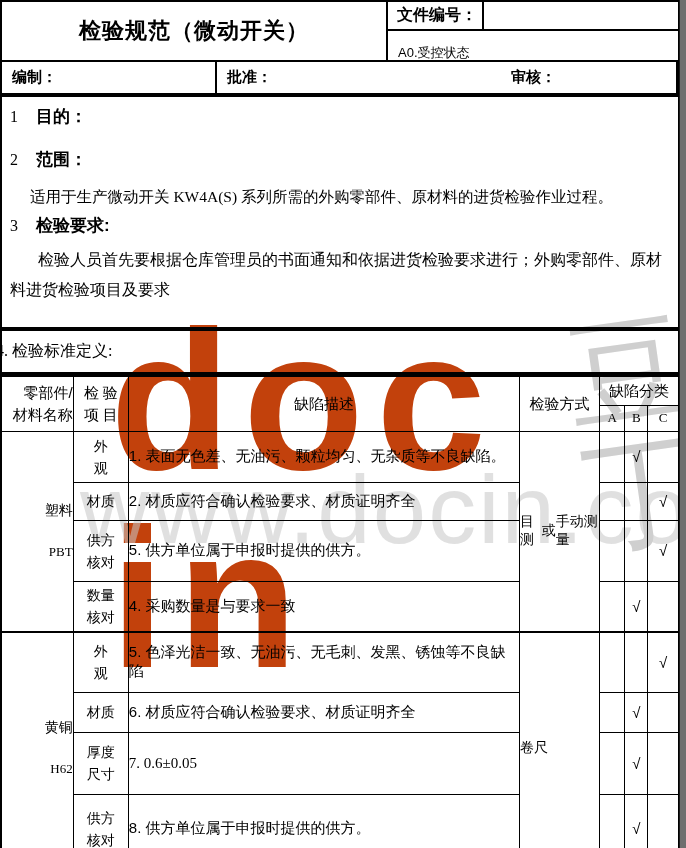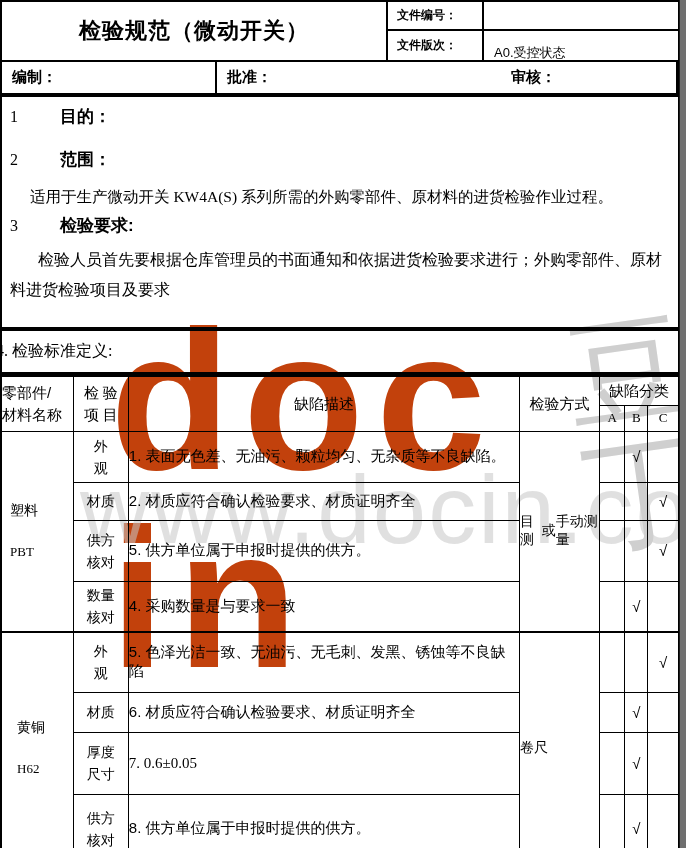--- a/index.html
+++ b/index.html
@@ -17,50 +17,50 @@
   .content{position:relative;z-index:1;width:680px;}
   .serif{font-family:"Liberation Serif","DejaVu Serif",serif;}
   
   .hdr-top{box-sizing:border-box;height:62px;border:2px solid #000;display:flex;}
   .hdr-title{width:384px;border-right:2px solid #000;display:flex;align-items:center;
              justify-content:center;font-size:22px;font-weight:bold;letter-spacing:1px;}
   .hdr-right{flex:1;display:flex;flex-direction:column;}
   .hdr-row{box-sizing:border-box;height:29px;display:flex;}
   .hdr-row.first{border-bottom:2px solid #000;}
   .hdr-label{box-sizing:border-box;width:96px;border-right:2px solid #000;
-             font-weight:bold;font-size:12px;display:flex;align-items:center;padding-left:9px;}
+             font-weight:bold;font-size:16px;display:flex;align-items:center;padding-left:9px;}
   .hdr-value{flex:1;display:flex;align-items:center;padding-left:10px;font-size:13px;margin-top:15px;}
   .hdr-sign{box-sizing:border-box;height:35px;border-left:2px solid #000;border-right:2px solid #000;
             border-bottom:4px solid #000;display:flex;}
   .sign-cell{box-sizing:border-box;display:flex;align-items:center;padding-left:10px;
              font-weight:bold;font-size:15px;text-align:right;}
   .sign-c1{width:215px;border-right:2px solid #000;}
   .sign-c2{width:177px;border-right:2px solid #000;}
   .sign-c3{flex:1;}
   
   .sections{box-sizing:border-box;height:234px;border-left:2px solid #000;border-right:2px solid #000;
             border-bottom:4px solid #000;padding-top:8px;overflow:hidden;}
   .sec-head{display:flex;align-items:baseline;padding-left:8px;}
   .sec-no{font-size:16px;width:26px;font-family:"Liberation Serif","DejaVu Serif",serif;}
-  .sec-title{font-size:17px;font-weight:bold;margin-left:24px;}
+  .sec-title{font-size:17px;font-weight:bold;}
   .sec-p1{margin-top:24px;padding:0 12px 0 30px;font-size:16px;}
   .sec-h2{margin-top:20px;}
   .sec-p2{margin-top:16px;padding:0 10px 0 28px;font-size:15.5px;}
   .sec-h3{margin-top:6px;}
   .sec-p3{margin-top:8px;padding:0 8px 0 8px;text-indent:28px;font-size:16px;line-height:30px;}
   
   .sec4{box-sizing:border-box;height:44px;border-left:2px solid #000;border-right:2px solid #000;
         border-bottom:3px solid #000;display:flex;align-items:center;overflow:hidden;}
   .sec4 span{margin-left:-6px;font-size:16px;}
   
   table.spec{border-collapse:collapse;table-layout:fixed;width:680px;background:transparent;}
   table.spec td,table.spec th{box-sizing:border-box;border:1px solid #000;padding:0;
         font-weight:normal;vertical-align:middle;background:transparent;}
   table.spec{border:2px solid #000;border-top:2px solid #000;}
-  table.spec .outerL{border-left:2px solid #000;}
+  table.spec .outerL{border-left:2px solid #000;text-align:right;}
   table.spec .outerR{border-right:2px solid #000;}
   tr.blockdiv td{border-top:2px solid #000;}
   .th-mat{font-weight:bold;font-size:15px;text-align:left;padding-left:5px;line-height:22px;}
   .th-serif{font-size:15px;text-align:center;line-height:22px;}
   .th-abc{font-size:13px;text-align:center;}
   .cell-item{text-align:center;font-size:14px;line-height:22px;}
   .cell-desc{font-size:15px;text-align:left;padding-left:7px;padding-right:4px;}
   .cell-mark{text-align:center;font-size:15px;}
   .mat-box{display:flex;flex-direction:column;gap:24px;padding-left:8px;font-size:14px;}
   .mat-box .sub{font-size:13px;}
@@ -84,21 +84,20 @@
   <div class="content">
 
     <div class="hdr-top">
       <div class="hdr-title">检验规范（微动开关）</div>
       <div class="hdr-right">
         <div class="hdr-row first">
           <div class="hdr-label">文件编号：</div>
           <div class="hdr-value"></div>
         </div>
         <div class="hdr-row">
-          <div class="hdr-label">文件版次：</div>
           <div class="hdr-value">A0.受控状态</div>
         </div>
       </div>
     </div>
 
     <div class="hdr-sign">
       <div class="sign-cell sign-c1">编制：</div>
       <div class="sign-cell sign-c3">批准：</div>
       <div class="sign-cell sign-c2">审核：</div>
     </div>

